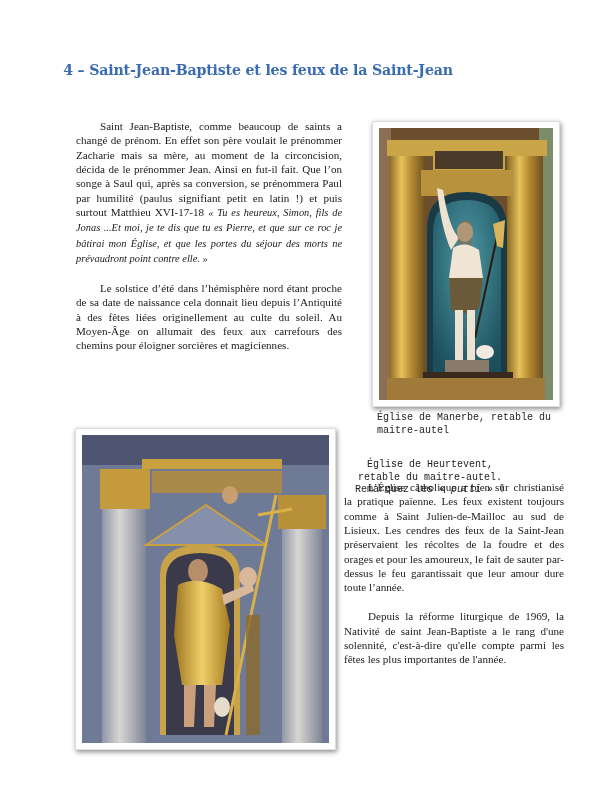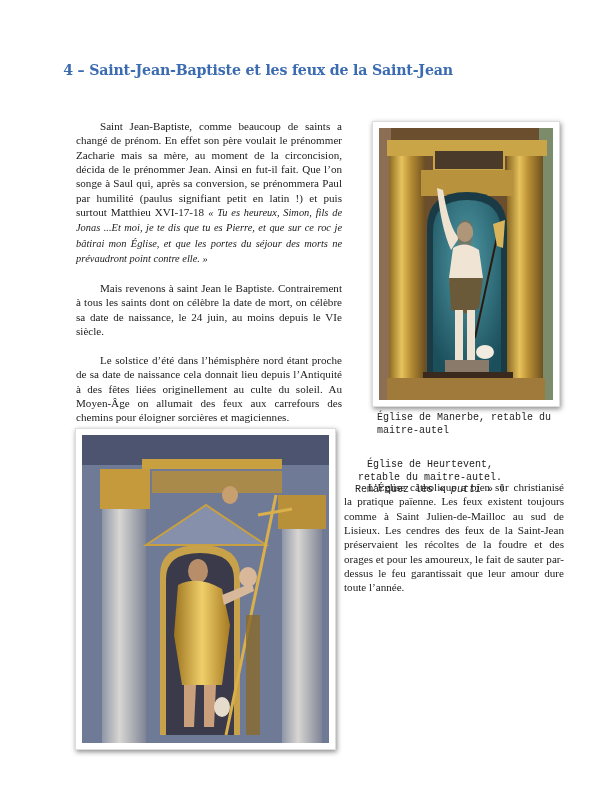--- a/index.html
+++ b/index.html
@@ -19,21 +19,20 @@
   .caption { position:absolute; font-size:10px; line-height:12.5px; color:#222;font-family:Liberation Mono, monospace; }
   .caption .it { font-style:italic; }
 </style>
 </head>
 <body>
 
 <div class="title">4 – Saint-Jean-Baptiste et les feux de la Saint-Jean</div>
 
 <div class="col left">
   <p><span>Saint Jean-Baptiste, comme beaucoup de saints a changé de prénom. En effet son père voulait le prénommer Zacharie mais sa mère, au moment de la circoncision, décida de le prénommer Jean. Ainsi en fut-il fait. Que l’on songe à Saul qui, après sa conversion, se prénommera Paul par humilité (paulus signifiant petit en latin !) et puis surtout Matthieu XVI-17-18 </span><span class="it">« Tu es heureux, Simon, fils de Jonas ...Et moi, je te dis que tu es Pierre, et que sur ce roc je bâtirai mon Église, et que les portes du séjour des morts ne prévaudront point contre elle. »</span></p>
-  <p>Mais revenons à saint Jean le Baptiste. Contrairement à tous les saints dont on célèbre la date de mort, on célèbre sa date de naissance, le 24 juin, au moins depuis le VIe siècle.</p>
   <p>Le solstice d’été dans l’hémisphère nord étant proche de sa date de naissance cela donnait lieu depuis l’Antiquité à des fêtes liées originellement au culte du soleil. Au Moyen-Âge on allumait des feux aux carrefours des chemins pour éloigner sorcières et magiciennes.</p>
 </div>
 
 <div class="photo" style="left:372px; top:121px; width:186px; height:284px;">
   <div class="img">
     <svg width="174" height="272" viewBox="0 0 174 272" xmlns="http://www.w3.org/2000/svg">
       <defs>
         <linearGradient id="gold1" x1="0" x2="1">
           <stop offset="0" stop-color="#8a6a22"></stop>
             <stop offset="0.35" stop-color="#e7c25c"></stop>
@@ -112,13 +111,14 @@
       <rect x="164" y="180" width="14" height="120" fill="#8a6a2a" opacity="0.8"></rect>
     </svg>
   </div>
 </div>
 <div class="caption" style="left:345px; top:459px; width:170px;text-align:center;">
   <span>Église de Heurtevent, retable du maitre-autel. Remarquez les « </span><span class="it">putti</span><span> » !</span>
 </div>
 
 <div class="col right">
   <p>L’Église catholique a bien sûr christianisé la pratique païenne. Les feux existent toujours comme à Saint Julien-de-Mailloc au sud de Lisieux. Les cendres des feux de la Saint-Jean préservaient les récoltes de la foudre et des orages et pour les amoureux, le fait de sauter par-dessus le feu garantissait que leur amour dure toute l’année.</p>
+  <p>Depuis la réforme liturgique de 1969, la Nativité de saint Jean-Baptiste a le rang d'une solennité, c'est-à-dire qu'elle compte parmi les fêtes les plus importantes de l'année.</p>
 </div>
 
 </body></html>

